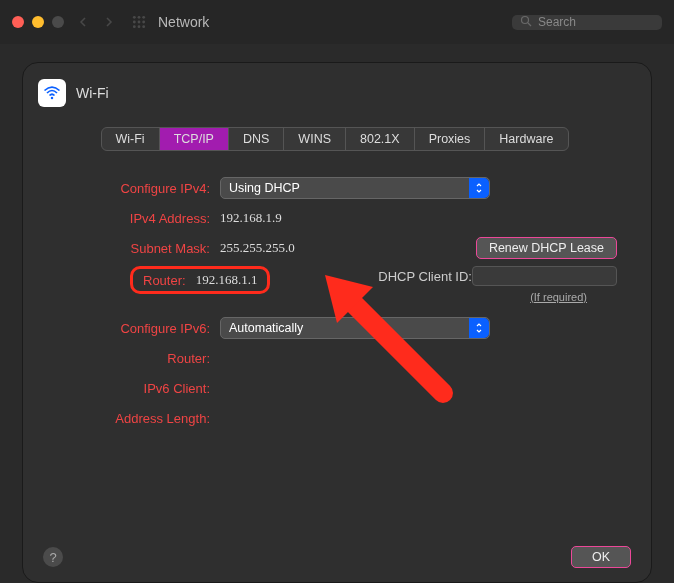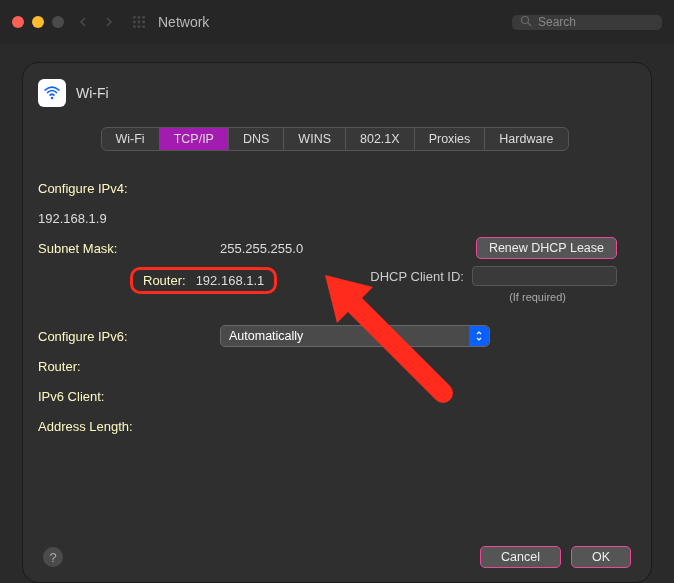--- a/index.html
+++ b/index.html
@@ -59,46 +59,46 @@
     .seg-item {
       padding: 4px 14px; font-size: 12.5px; color: #ddd; cursor: pointer;
       border-right: 1px solid #555;
     }
     .seg-item:last-child { border-right: none; }
     .seg-item.active { background: #a21caf; }
 
     .form { margin-top: 22px; }
     .row { display: flex; align-items: center; min-height: 30px; }
     .lbl {
-      width: 182px; text-align: left; padding-right: 10px;
-      color: #fef9c3; font-size: 13px;
-    }
-    .val { color: #ddd; font-size: 13px; }
+      width: 182px; text-align: right; padding-right: 10px;
+      color: #ef4444; font-size: 13px;
+    }
+    .val { color: #ddd; font-size: 13px; font-family: Liberation Serif, serif; }
     .select {
       background: #4a4a4a; border: 1px solid #666; border-radius: 5px;
       height: 22px; width: 270px; display: flex; align-items: center;
       padding: 0 8px; position: relative; color: #fff; font-size: 12.5px;
     }
     .select .caret {
       position: absolute; right: 0; top: 0; width: 20px; height: 100%;
       background: #0a60ff; border-radius: 0 5px 5px 0;
       display: flex; align-items: center; justify-content: center;
     }
     .btn {
       background: #555; color: #eee; border: 1px solid #ec4899;
       border-radius: 5px; height: 22px; padding: 0 12px;
       font-size: 12.5px; cursor: pointer; display: inline-flex; align-items: center;
     }
     .renew { position: absolute; right: 34px; top: 174px; }
-    .dhcp-row { position: absolute; right: 34px; top: 203px; display: flex; align-items: center; gap: 8px; }
+    .dhcp-row { position: absolute; right: 34px; top: 203px; display: flex; align-items: center; }
     .dhcp-row input {
       width: 145px; height: 20px; background: #3a3a3a; border: 1px solid #555;
       border-radius: 4px; color: #ddd; padding: 0 6px;
     }
-    .hint { position: absolute; right: 85px; top: 228px; font-size: 11px; color: #aaa; }
+    .hint { position: absolute; right: 64px; top: 228px; font-size: 11px; color: #aaa; text-decoration: underline; }
 
     .highlight {
       border: 3px solid #ff2b1c; border-radius: 10px;
       padding: 3px 10px; display: inline-flex; align-items: center; gap: 10px;
     }
 
     .arrow {
       position: absolute; left: 300px; top: 210px; width: 140px; height: 140px;
       pointer-events: none;
     }
@@ -174,37 +174,46 @@
         <div class="seg-item">WINS</div>
         <div class="seg-item">802.1X</div>
         <div class="seg-item">Proxies</div>
         <div class="seg-item">Hardware</div>
       </div>
   </div>
 
   <div class="form">
     <div class="row">
       <div class="lbl">Configure IPv4:</div>
-    </div>
-    <div class="row">
+      <div class="select">
+        <span>Using DHCP</span>
+        <div class="caret">
+          <svg width="8" height="12" viewBox="0 0 8 12">
+              <path d="M2 4 L4 2 L6 4 M2 8 L4 10 L6 8" stroke="#fff" stroke-width="1.2" fill="none"></path>
+            </svg>
+        </div>
+      </div>
+    </div>
+    <div class="row">
+      <div class="lbl">IPv4 Address:</div>
       <div class="val">192.168.1.9</div>
     </div>
     <div class="row">
       <div class="lbl">Subnet Mask:</div>
       <div class="val">255.255.255.0</div>
     </div>
     <div class="row" style="margin-top:2px;">
       <div style="width:92px;"></div>
       <div class="highlight">
         <span class="lbl" style="width:auto;padding:0;">Router:</span>
         <span class="val">192.168.1.1</span>
       </div>
     </div>
 
-    <div class="row" style="margin-top:26px;">
+    <div class="row" style="margin-top:18px;">
       <div class="lbl">Configure IPv6:</div>
       <div class="select">
         <span>Automatically</span>
         <div class="caret">
           <svg width="8" height="12" viewBox="0 0 8 12">
               <path d="M2 4 L4 2 L6 4 M2 8 L4 10 L6 8" stroke="#fff" stroke-width="1.2" fill="none"></path>
             </svg>
         </div>
       </div>
     </div>
@@ -227,16 +236,15 @@
   <div class="hint">(If required)</div>
 
   <svg class="arrow" viewBox="0 0 140 140">
     <line x1="120" y1="120" x2="25" y2="25" stroke="#ff2b1c" stroke-width="20" stroke-linecap="round"></line>
     <polygon points="2,2 50,14 14,50" fill="#ff2b1c"></polygon>
   </svg>
 
   <div class="footer">
     <div class="help">?</div>
     <div class="spacer"></div>
-    <div class="btn">Cancel</div>
     <div class="btn">OK</div>
   </div>
 </div>
 
 </body></html>

